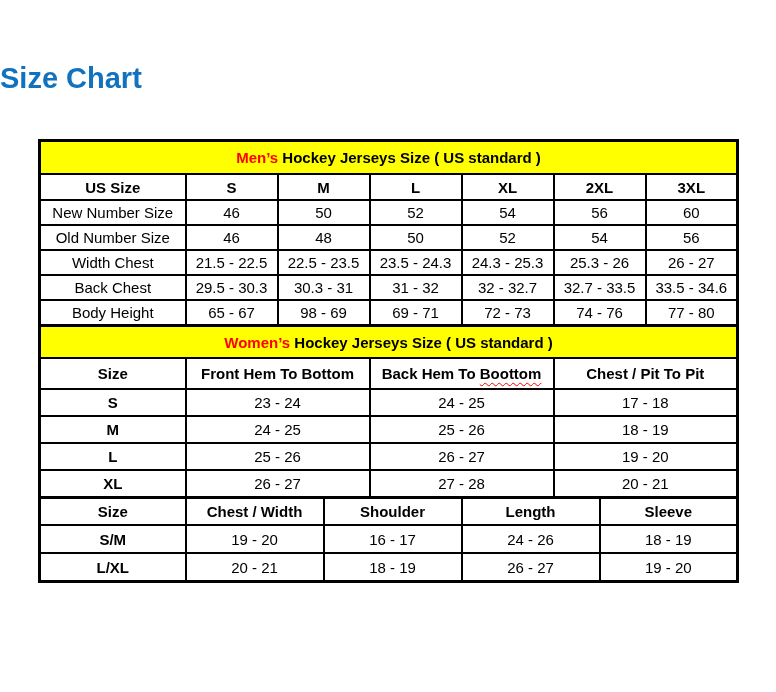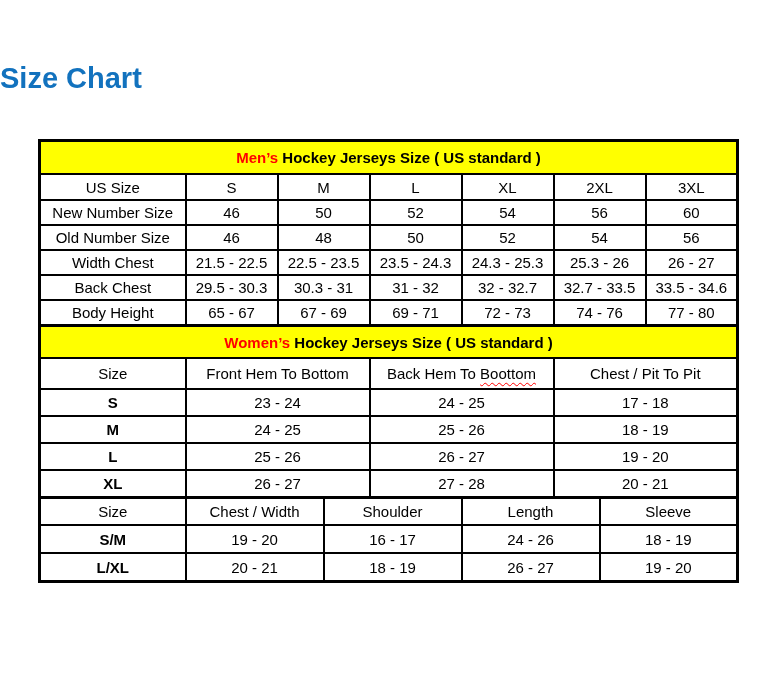--- a/index.html
+++ b/index.html
@@ -43,21 +43,21 @@
     color: #000;
     overflow: hidden;
     white-space: nowrap;
   }
   .band-cell {
     background: var(--band_yellow, #FFFF00);
     font-size: 17px;
     font-weight: bold;
   }
   .band-cell .hl { color: var(--accent_red, #FF0000); }
-  .hdr th { font-weight: normal; }
+  .hdr th { font-weight: bold; }
   .size-table td { font-weight: normal; }
 
   
   .mens .band-cell { height: 31px; }
   .mens .hdr th   { height: 24px; }
   .mens td        { height: 23px; }
   .mens .rowlabel { font-weight: normal; }
 
   
   .women .band-cell { height: 30px; }
@@ -144,21 +144,21 @@
     <td>29.5 - 30.3</td>
     <td>30.3 - 31</td>
     <td>31 - 32</td>
     <td>32 - 32.7</td>
     <td>32.7 - 33.5</td>
     <td>33.5 - 34.6</td>
   </tr>
   <tr>
     <td class="rowlabel">Body Height</td>
     <td>65 - 67</td>
-    <td>67 - 69</td>
+    <td>98 - 69</td>
     <td>69 - 71</td>
     <td>72 - 73</td>
     <td>74 - 76</td>
     <td>77 - 80</td>
   </tr>
 </tbody>
   </table>
 
 <table class="size-table women">
   <colgroup>

